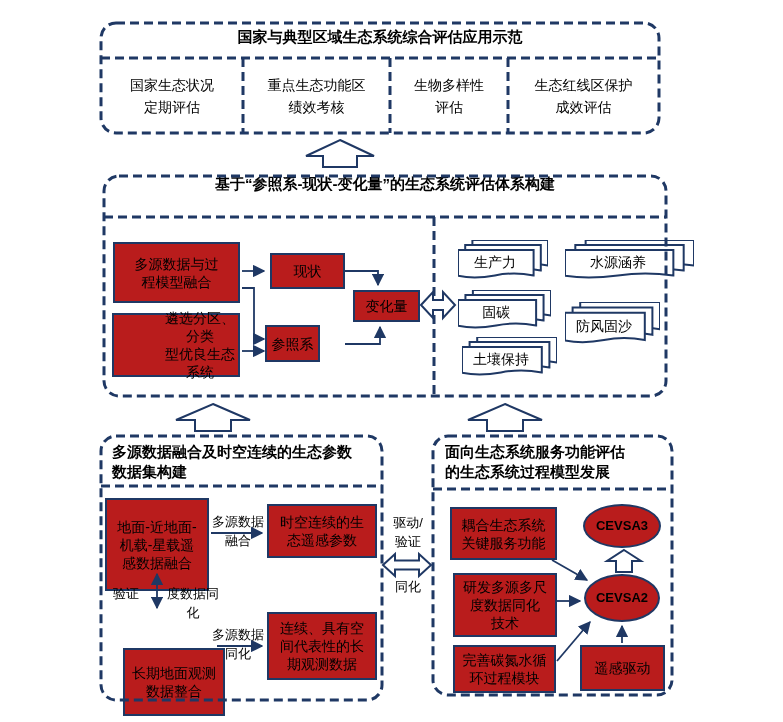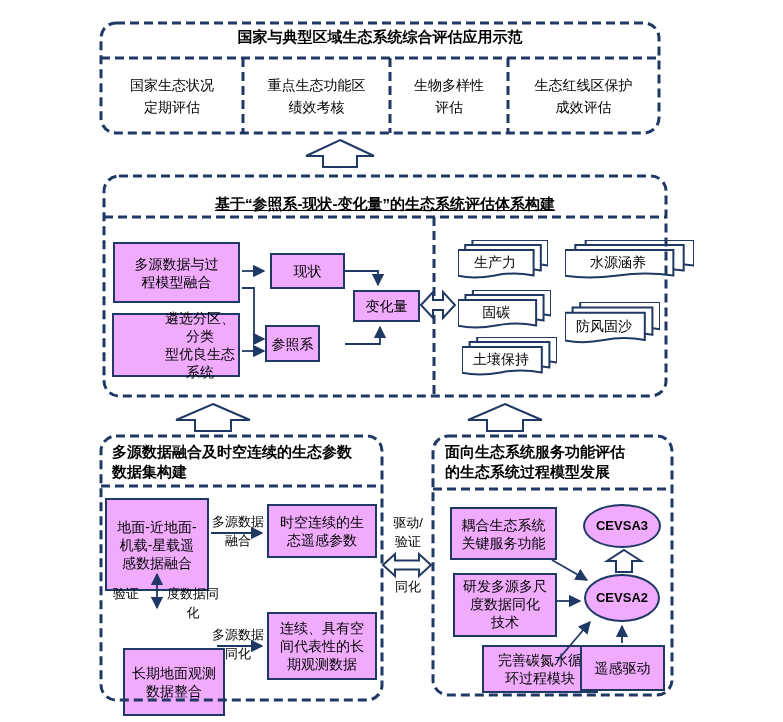--- a/index.html
+++ b/index.html
@@ -13,21 +13,21 @@
     position:absolute; font-weight:bold; font-size:15px; line-height:20px;
     white-space:pre-line;
   }
   .title.center { text-align:center; }
   .cell {
     position:absolute; top:58px; height:75px;
     display:flex; align-items:center; justify-content:center;
     text-align:center; white-space:pre-line; font-size:14px; line-height:22px;
   }
   .box {
-    position:absolute; border:2px solid var(--navy); background:#f0abfc;
+    position:absolute; border:2px solid var(--navy); background:#b91c1c;
     display:flex; align-items:center; justify-content:center;
     text-align:center; white-space:pre-line; font-size:14px; line-height:18px;
     box-sizing:border-box;
   }
   .ellipse { border-radius:50%; font-weight:bold; font-size:13px; }
   .lbl {
     position:absolute; font-size:13px; line-height:19px; text-align:center;
     white-space:pre-line;
   }
   .stack { position:absolute;margin-top:16px; }
@@ -58,21 +58,21 @@
   <div class="title center" style="left:101px; top:27px; width:558px;">国家与典型区域生态系统综合评估应用示范</div>
   <div class="cell" style="left:101px; width:142px;">国家生态状况
 定期评估</div>
   <div class="cell" style="left:243px; width:147px;">重点生态功能区
 绩效考核</div>
   <div class="cell" style="left:390px; width:118px;">生物多样性
 评估</div>
   <div class="cell" style="left:508px; width:151px;">生态红线区保护
 成效评估</div>
 
-  <div class="title center" style="left:104px; top:194px; width:562px;text-decoration:underline;">基于“参照系-现状-变化量”的生态系统评估体系构建</div>
+  <div class="title center" style="left:104px; top:174px; width:562px;">基于“参照系-现状-变化量”的生态系统评估体系构建</div>
 
   <div class="box" style="left:113px; top:242px; width:127px; height:61px;">多源数据与过
 程模型融合</div>
   <div class="box" style="left:112px; top:313px; width:128px; height:64px;padding-left:48px;">遴选分区、分类
 型优良生态系统</div>
   <div class="box" style="left:270px; top:253px; width:75px; height:36px;">现状</div>
   <div class="box" style="left:265px; top:325px; width:55px; height:37px;">参照系</div>
   <div class="box" style="left:353px; top:290px; width:67px; height:32px;">变化量</div>
 
   <div class="stack" style="left:458px; top:224px; width:90px; height:40px;">
@@ -128,24 +128,24 @@
 
   <div class="lbl" style="left:384px; top:513px; width:48px;">驱动/
 验证</div>
   <div class="lbl" style="left:386px; top:577px; width:44px;">同化</div>
 
   <div class="title" style="left:445px; top:442px; width:222px;">面向生态系统服务功能评估
 的生态系统过程模型发展</div>
 
   <div class="box" style="left:450px; top:507px; width:107px; height:53px;">耦合生态系统
 关键服务功能</div>
-  <div class="box" style="left:453px; top:573px; width:104px; height:64px;font-family:Liberation Mono, monospace;">研发多源多尺
+  <div class="box" style="left:453px; top:573px; width:104px; height:64px;">研发多源多尺
 度数据同化
 技术</div>
-  <div class="box" style="left:453px; top:645px; width:116px; height:48px;margin-left:29px;">完善碳氮水循
+  <div class="box" style="left:453px; top:645px; width:103px; height:48px;">完善碳氮水循
 环过程模块</div>
   <div class="box ellipse" style="left:583px; top:504px; width:78px; height:44px;">CEVSA3</div>
   <div class="box ellipse" style="left:584px; top:574px; width:76px; height:48px;">CEVSA2</div>
   <div class="box" style="left:580px; top:645px; width:85px; height:46px;">遥感驱动</div>
 
   <svg class="overlay" width="783" height="722" viewBox="0 0 783 722">
     <defs>
       <marker id="ah" viewBox="0 0 10 10" refX="9" refY="5" markerWidth="7" markerHeight="7" orient="auto-start-reverse">
         <path d="M0,0 L10,5 L0,10 Z" fill="#1f3864"></path>
       </marker>

